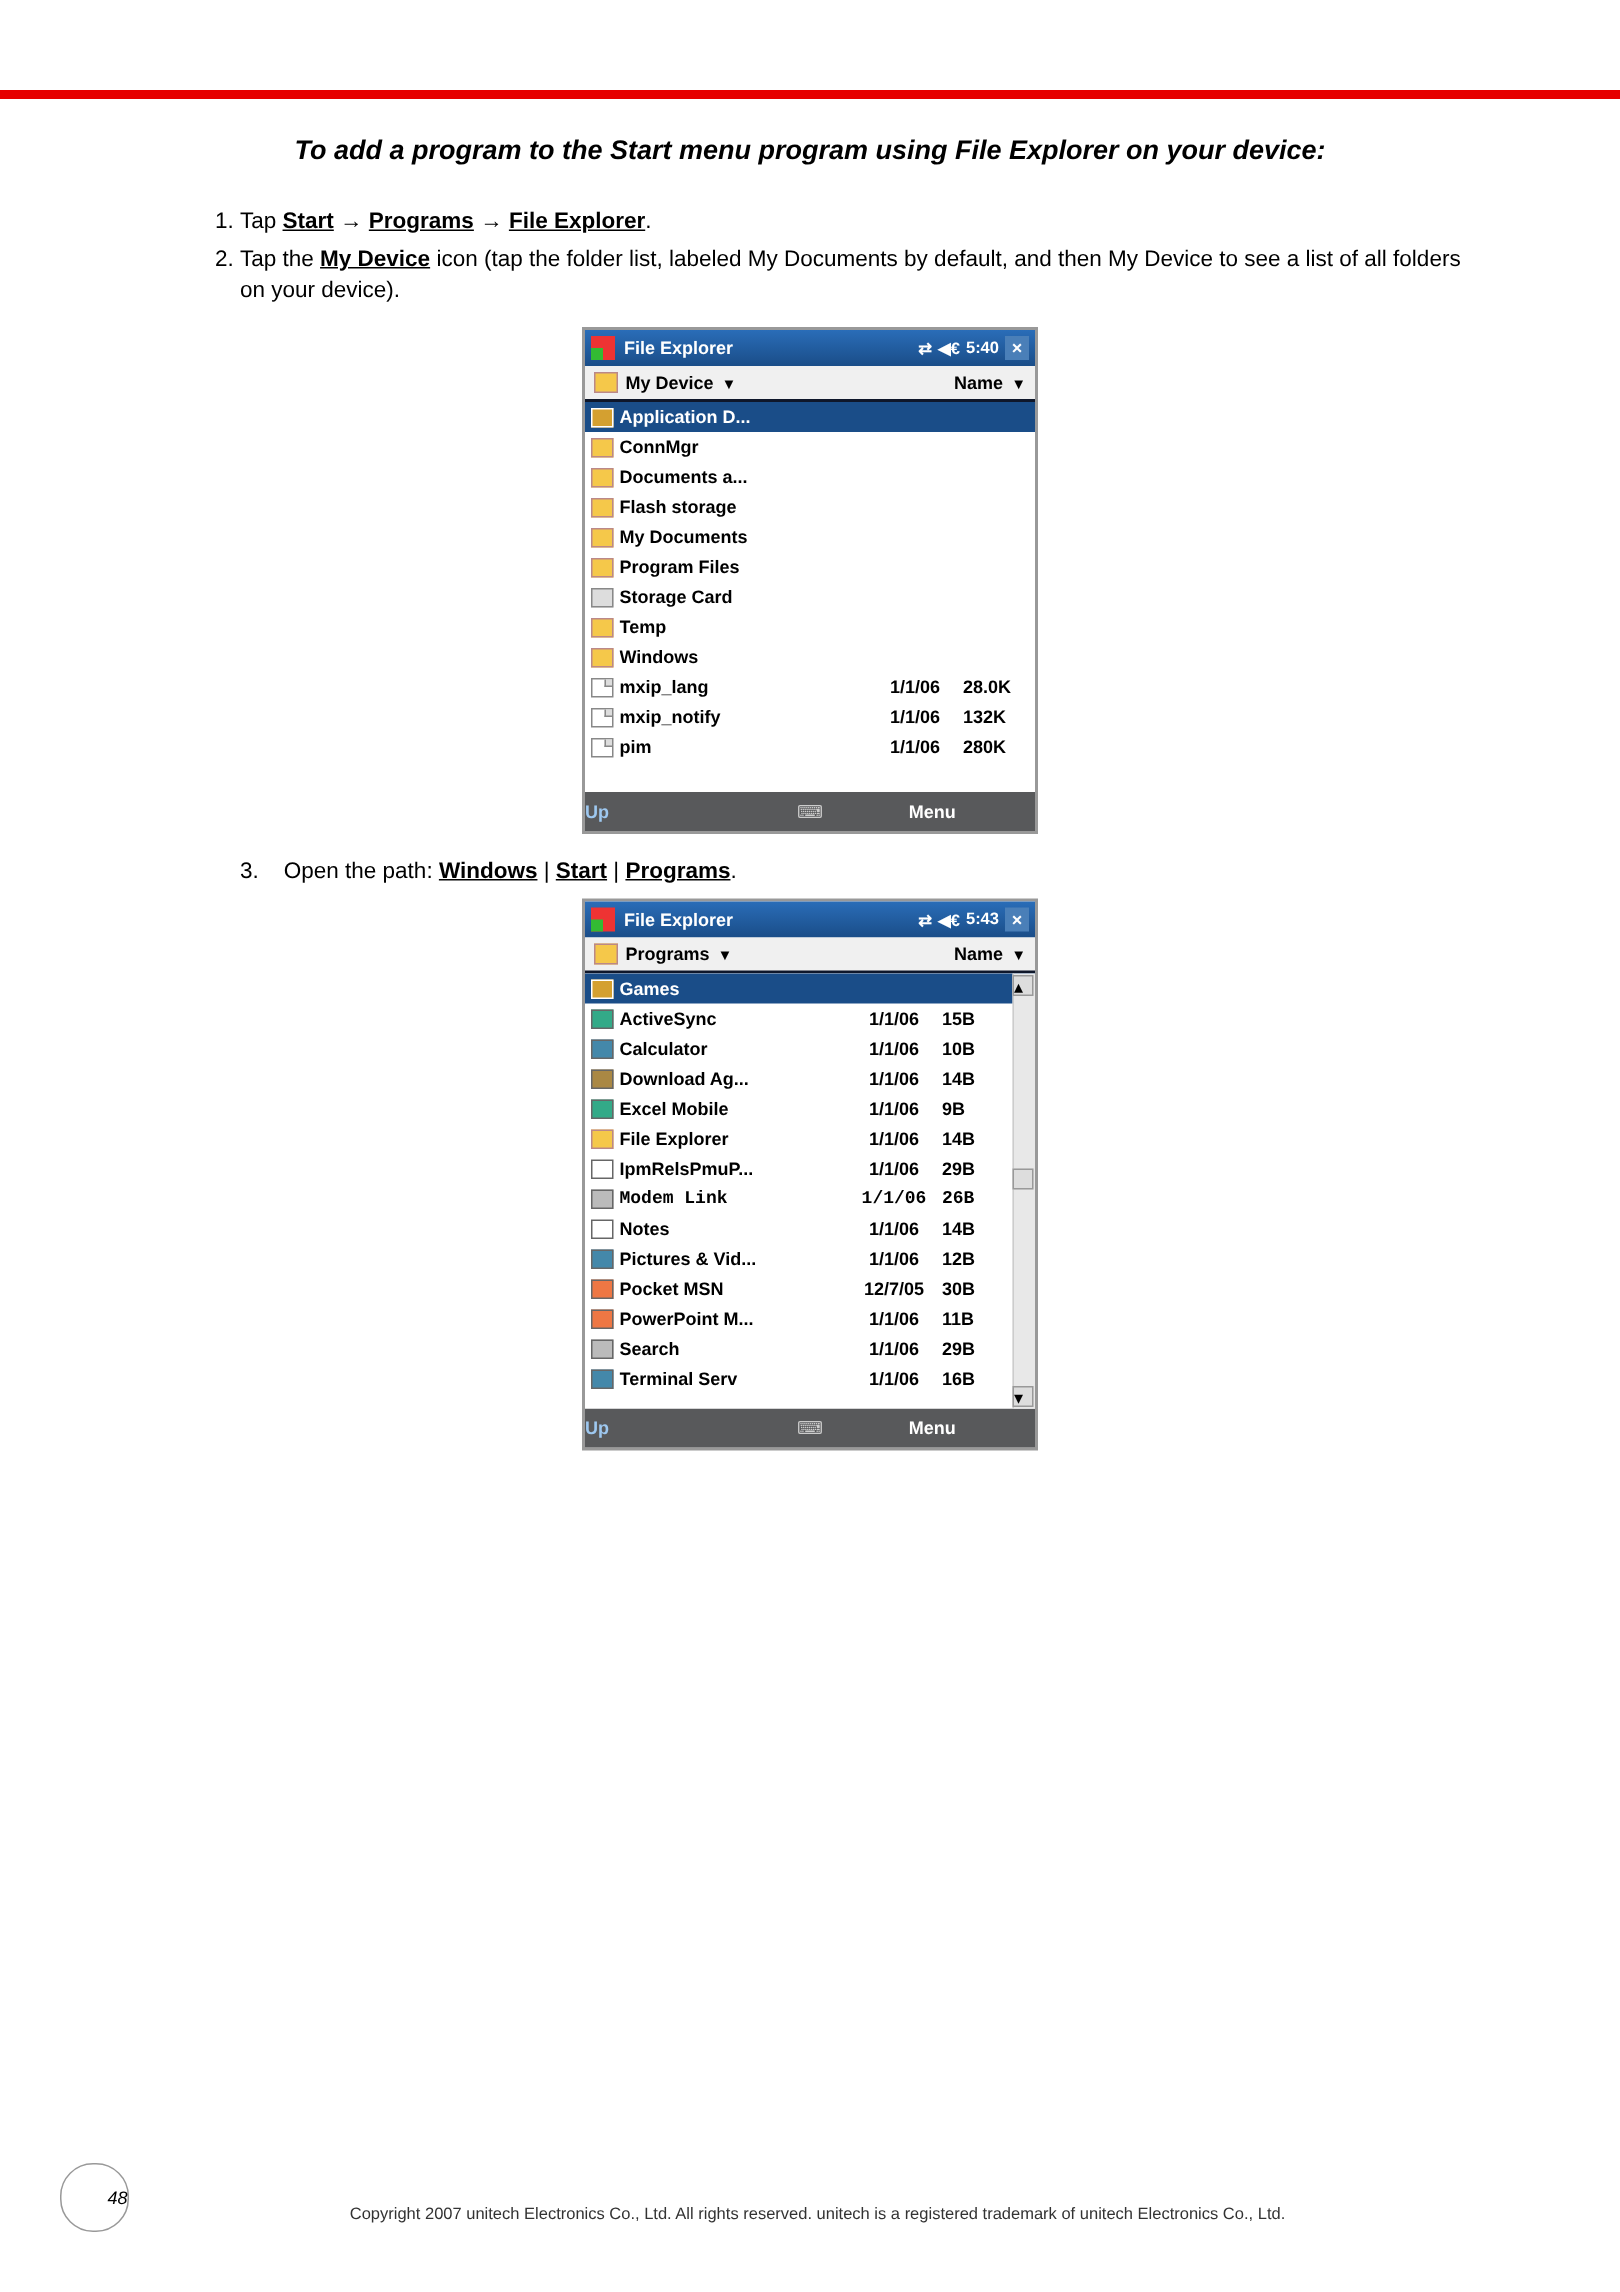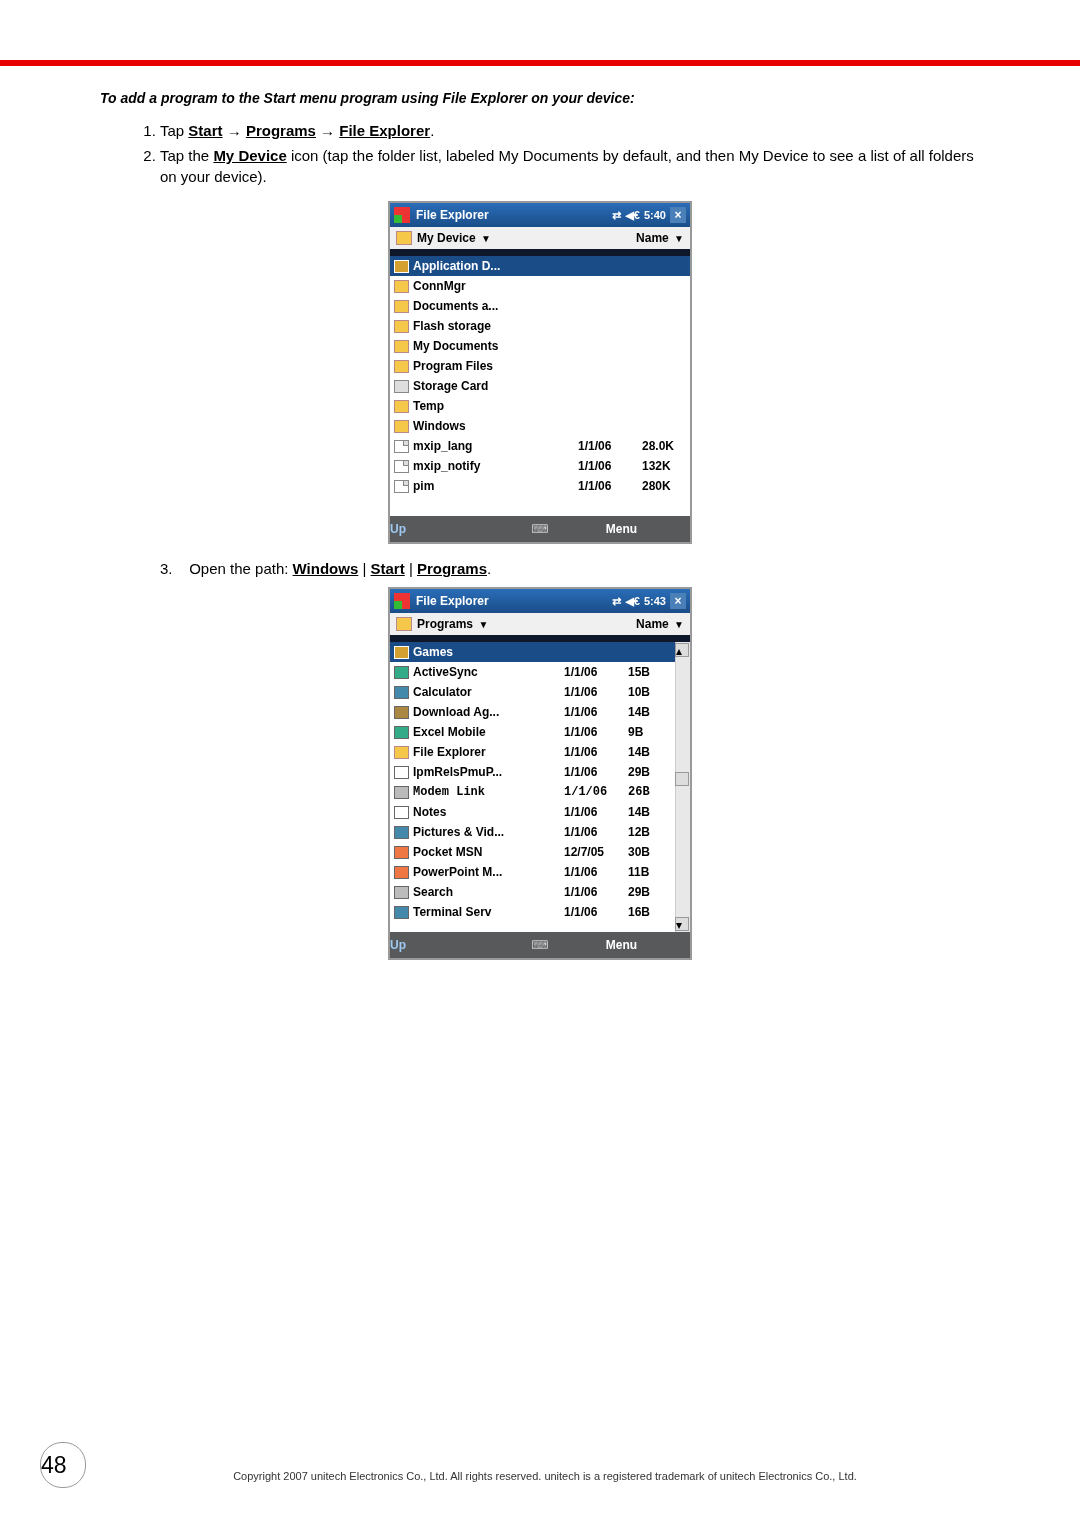--- a/index.html
+++ b/index.html
@@ -23,22 +23,23 @@
     width: 100%;
     height: 6px;
     background: #e60000;
   }
   .content {
     margin-top: 30px;
   }
   .heading {
     font-style: italic;
     font-weight: bold;
-    font-size: 14px;
-    margin-bottom: 14px;
+    font-size: 18px;
+    margin-bottom: 26px;
+    text-align: center;
   }
   ol.steps {
     margin: 0 0 14px 0;
     padding-left: 60px;
     font-size: 15px;
   }
   ol.steps li {
     margin-bottom: 4px;
     line-height: 1.4;
   }
@@ -84,21 +85,21 @@
     margin-left: 4px;
     font-weight: bold;
   }
   .ds-loc {
     background: #f0f0f0;
     height: 22px;
     display: flex;
     align-items: center;
     padding: 0 6px;
     font-weight: bold;
-    border-bottom: 7px solid #0f172a;
+    border-bottom: 2px solid #0f172a;
   }
   .ds-loc .fld {
     width: 14px; height: 12px;
     background: #f5c84a;
     border: 1px solid #b88;
     margin-right: 5px;
   }
   .ds-loc .loc { flex: 1; }
   .ds-loc .arrow { font-size: 10px; margin-left: 2px; }
   .ds-list {
@@ -146,21 +147,21 @@
   .ico.card { background: #ddd; border: 1px solid #888; box-sizing: border-box; }
   .ico.file { background: #fff; border: 1px solid #888; box-sizing: border-box; position:relative; }
   .ico.file::after { content:""; position:absolute; top:0; right:0; width:4px; height:4px; background:#ddd; border-left:1px solid #888; border-bottom:1px solid #888;}
   .ico.app { background: #3a8; border: 1px solid #666; box-sizing: border-box; }
   .ico.app2 { background: #48a; border: 1px solid #666; box-sizing: border-box; }
   .ico.app3 { background: #a84; border: 1px solid #666; box-sizing: border-box; }
   .ico.app4 { background: #e74; border: 1px solid #666; box-sizing: border-box; }
   .ico.app5 { background: #fff; border: 1px solid #666; box-sizing: border-box; }
   .ico.app6 { background: #bbb; border: 1px solid #666; box-sizing: border-box; }
   .ds-row .nm { flex: 1; white-space: nowrap; overflow: hidden; }
-  .ds-row .dt { width: 64px; text-align: left; }
+  .ds-row .dt { width: 64px; text-align: center; }
   .ds-row .sz { width: 44px; text-align: left; }
   .ds-bottom {
     background: #58595b;
     height: 26px;
     display: flex;
     align-items: center;
     color: #fff;
   }
   .ds-bottom .up {
     flex: 1;
@@ -185,23 +186,24 @@
     font-size: 15px;
   }
   .page-number {
     position: absolute;
     bottom: 40px;
     left: 40px;
     width: 44px;
     height: 44px;
     border: 1px solid #999;
     border-radius: 22px;
-    text-align: left;
+    text-align: right;
     line-height: 44px;
-    font-size: 23px;
+    font-size: 12px;
+    font-style: italic;
   }
   .footer {
     position: absolute;
     bottom: 46px;
     left: 105px;
     right: 95px;
     font-size: 11px;
     color: #333;
     text-align: center;
   }

